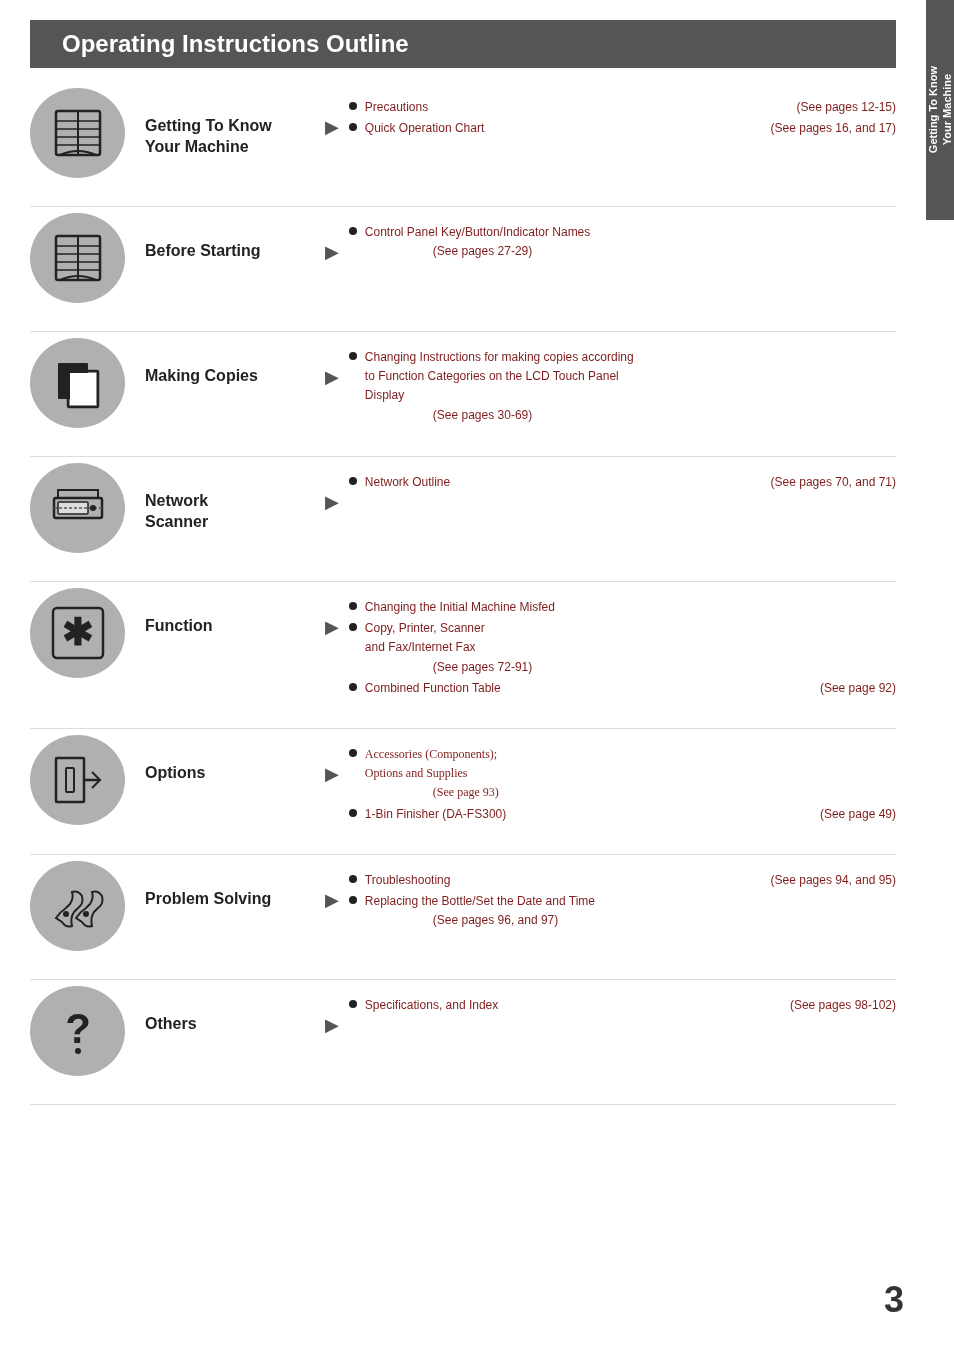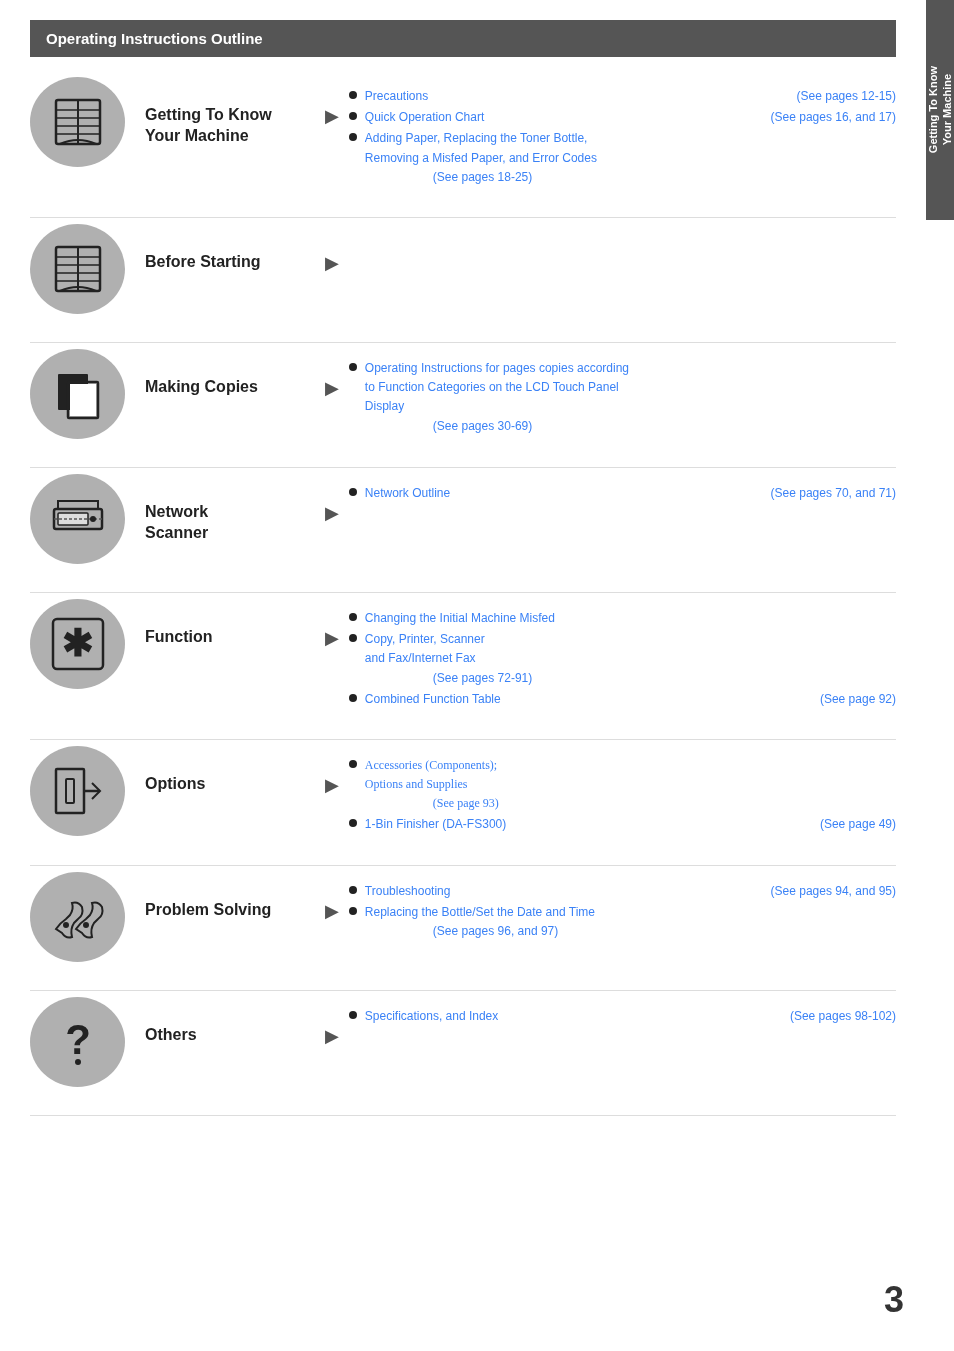--- a/index.html
+++ b/index.html
@@ -38,23 +38,23 @@
     
     .main-content {
       margin-right: 28px;
       padding: 20px 30px 40px 30px;
     }
 
     
     .header-bar {
       background: #555;
       color: #fff;
-      font-size: 15px;
+      font-size: 24px;
       font-weight: bold;
-      padding: 10px 16px;
+      padding: 10px 32px;
       margin-bottom: 20px;
     }
 
     
     .section-row {
       display: flex;
       align-items: flex-start;
       margin-bottom: 28px;
       min-height: 90px;
     }
@@ -78,21 +78,21 @@
       font-weight: bold;
       color: #222;
       margin-right: 20px;
       padding-top: 28px;
       line-height: 1.3;
     }
 
     .section-details {
       flex: 1;
       font-size: 12px;
-      color: #3b82f6;
+      color: #7f1d1d;
       padding-top: 10px;
       line-height: 1.6;
     }
 
     .detail-line {
       display: flex;
       align-items: flex-start;
       margin-bottom: 2px;
     }
 
@@ -171,24 +171,20 @@
           <div class="detail-line">
             <span class="bullet"></span>
             <span class="detail-text">Precautions</span>
             <span style="padding-left: 16px;">(See pages 12-15)</span>
           </div>
           <div class="detail-line">
             <span class="bullet"></span>
             <span class="detail-text">Quick Operation Chart</span>
             <span style="padding-left: 16px;">(See pages 16, and 17)</span>
           </div>
-          <div style="display: flex; align-items: flex-start; margin-bottom: 2px;">
-            <span class="bullet"></span>
-            <div style="flex: 1 1 0%;"><span>Adding Paper, Replacing the Toner Bottle,</span><br><span>Removing a Misfed Paper, and Error Codes</span><br><span style="padding-left: 60px;"><span style="padding-left: 8px;">(See pages 18-25)</span></span></div>
-          </div>
         </div>
       </div>
       <div style="border-top: 1px solid rgb(221, 221, 221); margin-bottom: 6px;"></div>
       <div class="section-row">
         <div class="icon-circle">
           <svg class="icon-svg" viewBox="0 0 60 60" fill="none" xmlns="http://www.w3.org/2000/svg">
         <rect x="8" y="8" width="44" height="44" rx="2" fill="none" stroke="#222" stroke-width="2.5"></rect>
         <line x1="30" y1="8" x2="30" y2="52" stroke="#222" stroke-width="2"></line>
         <line x1="8" y1="18" x2="29" y2="18" stroke="#222" stroke-width="1.5"></line>
         <line x1="8" y1="26" x2="29" y2="26" stroke="#222" stroke-width="1.5"></line>
@@ -196,36 +192,42 @@
         <line x1="8" y1="42" x2="29" y2="42" stroke="#222" stroke-width="1.5"></line>
         <line x1="31" y1="18" x2="52" y2="18" stroke="#222" stroke-width="1.5"></line>
         <line x1="31" y1="26" x2="52" y2="26" stroke="#222" stroke-width="1.5"></line>
         <line x1="31" y1="34" x2="52" y2="34" stroke="#222" stroke-width="1.5"></line>
         <line x1="31" y1="42" x2="52" y2="42" stroke="#222" stroke-width="1.5"></line>
         <path d="M12 52 Q30 44 48 52" stroke="#222" stroke-width="2" fill="none"></path>
       </svg>
         </div>
         <div class="section-label">Before Starting</div>
         <div class="arrow-connector">▶</div>
+        <div class="section-details">
+          <div style="display: flex; align-items: flex-start; margin-bottom: 2px;">
+            <span class="bullet"></span>
+            <div style="flex: 1 1 0%;"><span>Control Panel Key/Button/Indicator Names</span><br><span style="padding-left: 60px;"><span style="padding-left: 8px;">(See pages 27-29)</span></span></div>
+          </div>
+        </div>
       </div>
       <div style="border-top: 1px solid rgb(221, 221, 221); margin-bottom: 6px;"></div>
       <div class="section-row">
         <div class="icon-circle">
           <svg class="icon-svg" viewBox="0 0 60 60" fill="none" xmlns="http://www.w3.org/2000/svg">
         <rect x="10" y="10" width="30" height="36" rx="1" fill="#222"></rect>
         <rect x="20" y="18" width="30" height="36" rx="1" fill="none" stroke="#222" stroke-width="2.5"></rect>
         <rect x="22" y="20" width="26" height="32" fill="white"></rect>
       </svg>
         </div>
         <div class="section-label">Making Copies</div>
         <div class="arrow-connector">▶</div>
         <div class="section-details">
           <div style="display: flex; align-items: flex-start; margin-bottom: 2px;">
             <span class="bullet"></span>
-            <div style="flex: 1 1 0%;"><span>Operating Instructions for pages copies according</span><br><span>to Function Categories on the LCD Touch Panel</span><br><span>Display</span><br><span style="padding-left: 60px;"><span style="padding-left: 8px;">(See pages 30-69)</span></span></div>
+            <div style="flex: 1 1 0%;"><span>Changing Instructions for making copies according</span><br><span>to Function Categories on the LCD Touch Panel</span><br><span>Display</span><br><span style="padding-left: 60px;"><span style="padding-left: 8px;">(See pages 30-69)</span></span></div>
           </div>
         </div>
       </div>
       <div style="border-top: 1px solid rgb(221, 221, 221); margin-bottom: 6px;"></div>
       <div class="section-row">
         <div class="icon-circle">
           <svg class="icon-svg" viewBox="0 0 60 60" fill="none" xmlns="http://www.w3.org/2000/svg">
         <rect x="6" y="20" width="48" height="20" rx="2" fill="none" stroke="#222" stroke-width="2.5"></rect>
         <rect x="10" y="24" width="30" height="12" rx="1" fill="#ddd" stroke="#222" stroke-width="1.5"></rect>
         <line x1="6" y1="30" x2="54" y2="30" stroke="#555" stroke-width="1.5" stroke-dasharray="3,2"></line>

